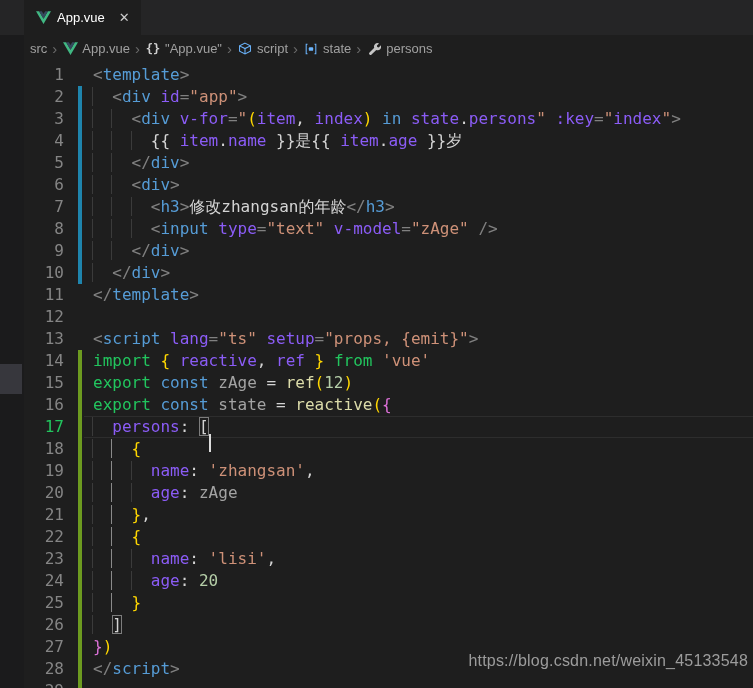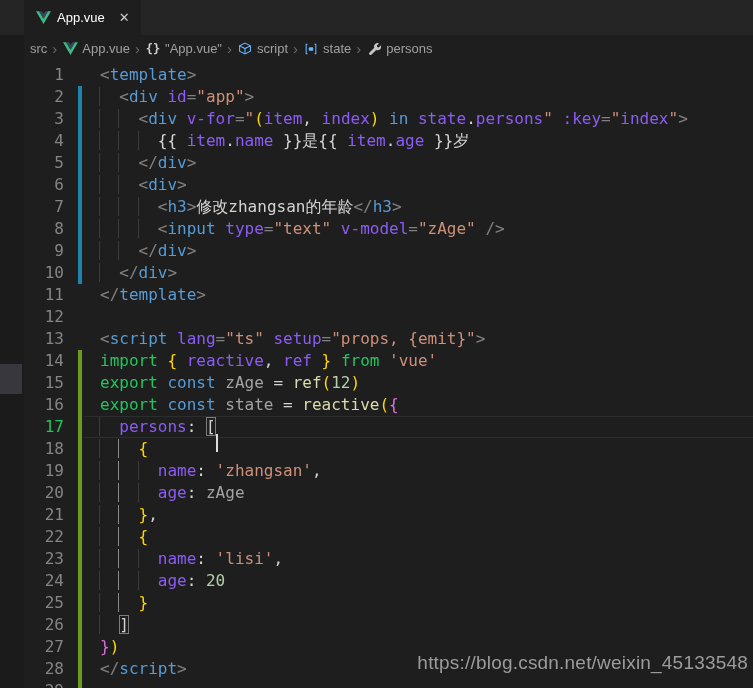--- a/index.html
+++ b/index.html
@@ -20,40 +20,40 @@
   .bc-sep{margin:0 5px;color:#6b6b6b;font-size:15px;line-height:14px}
   .bc-braces{color:#d0d0d0;font-weight:bold;font-size:12px;font-family:"DejaVu Sans Mono",monospace}
   
   .code{position:absolute;left:0;top:64px;right:0;bottom:0;font-family:"DejaVu Sans Mono",monospace;font-size:16px;line-height:22px;white-space:pre;color:#d4d4d4;overflow:hidden}
   .row{height:22px;position:relative}
   .ln{display:inline-block;width:40px;margin-left:24px;text-align:right;color:#858585}
   .row.cur .ln{color:#22c55e}
   .diffbar{display:inline-block;width:4px;height:22px;margin-left:14px;vertical-align:top}
   .d-m{background:#1f85ad}
   .d-a{background:#6d9b20}
-  .codetext{margin-left:18px}
+  .codetext{margin-left:11px}
   .ind{border-left:1px solid #3b3b3b;margin-left:-1px}
   .ind.act{border-left-color:#8a8a8a}
   .curline{position:absolute;left:84px;right:0;top:0;bottom:0;border-top:1px solid #2d2d2d;border-bottom:1px solid #2d2d2d;pointer-events:none}
   
   .t-p{color:#808080}
   .t-tag{color:#569cd6}
   .t-attr{color:#8b5cf6}
   .t-str{color:#ce9178}
   .t-kw{color:#22c55e}
   .t-cvar{color:#a3a3a3}
   .t-fn{color:#dcdcaa}
   .t-num{color:#b5cea8}
   .t-b1{color:#ffd700}
   .t-b2{color:#da70d6}
   .t-pl{color:#d4d4d4}
   .t-bbox{outline:1px solid #7d7d7d;outline-offset:-1px}
   .caret{display:inline-block;width:0;position:relative}
   .caret::after{content:"";position:absolute;left:0;top:2px;width:2px;height:18px;background:#dcdcdc}
-  .watermark{position:absolute;right:5px;top:652px;font-size:19px;color:#9c9c9c;letter-spacing:0.2px}
+  .watermark{position:absolute;right:5px;top:652px;font-size:16px;color:#9c9c9c;letter-spacing:0.2px}
 </style>
 </head>
 <body>
 
 <div class="root">
   <div class="tabbar" id="tabbar">
       <div class="tab active">
         <span class="icon">
           <svg width="15" height="14" viewBox="0 0 24 22">
             <path fill="#41b883" d="M0 0h4.9L12 12.2 19.1 0H24L12 20.7z"></path>

